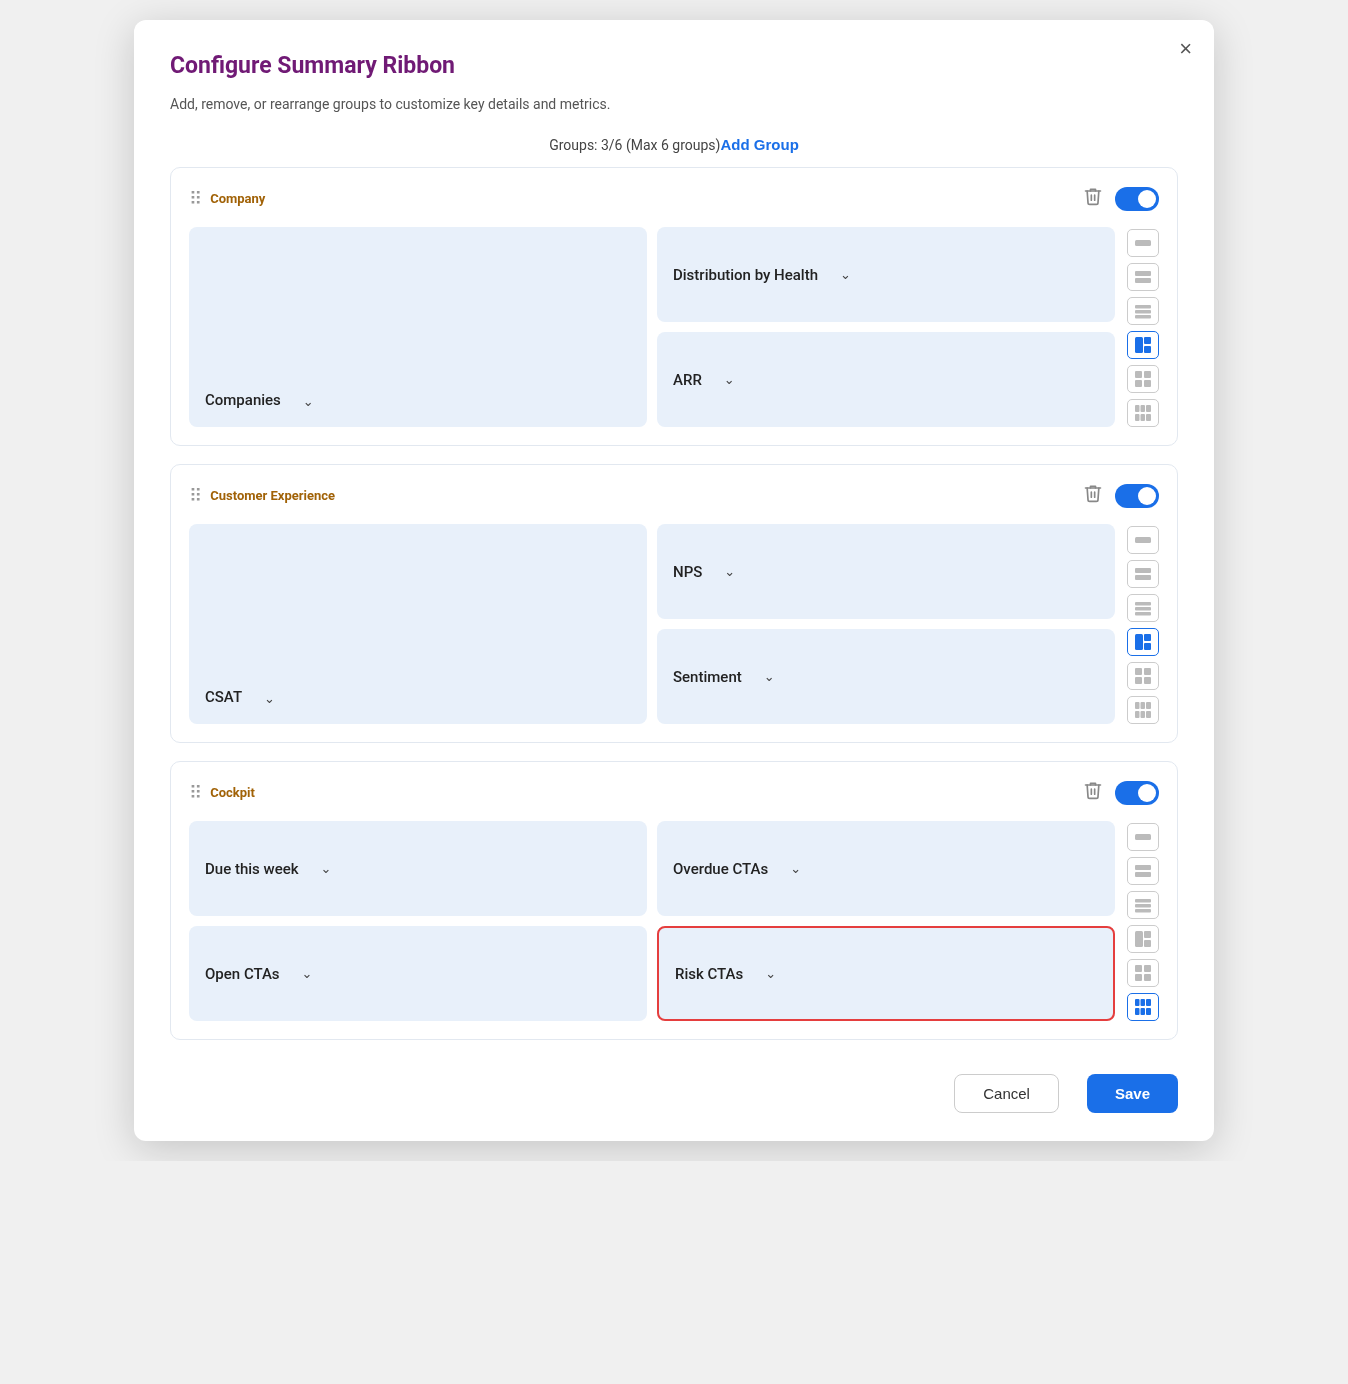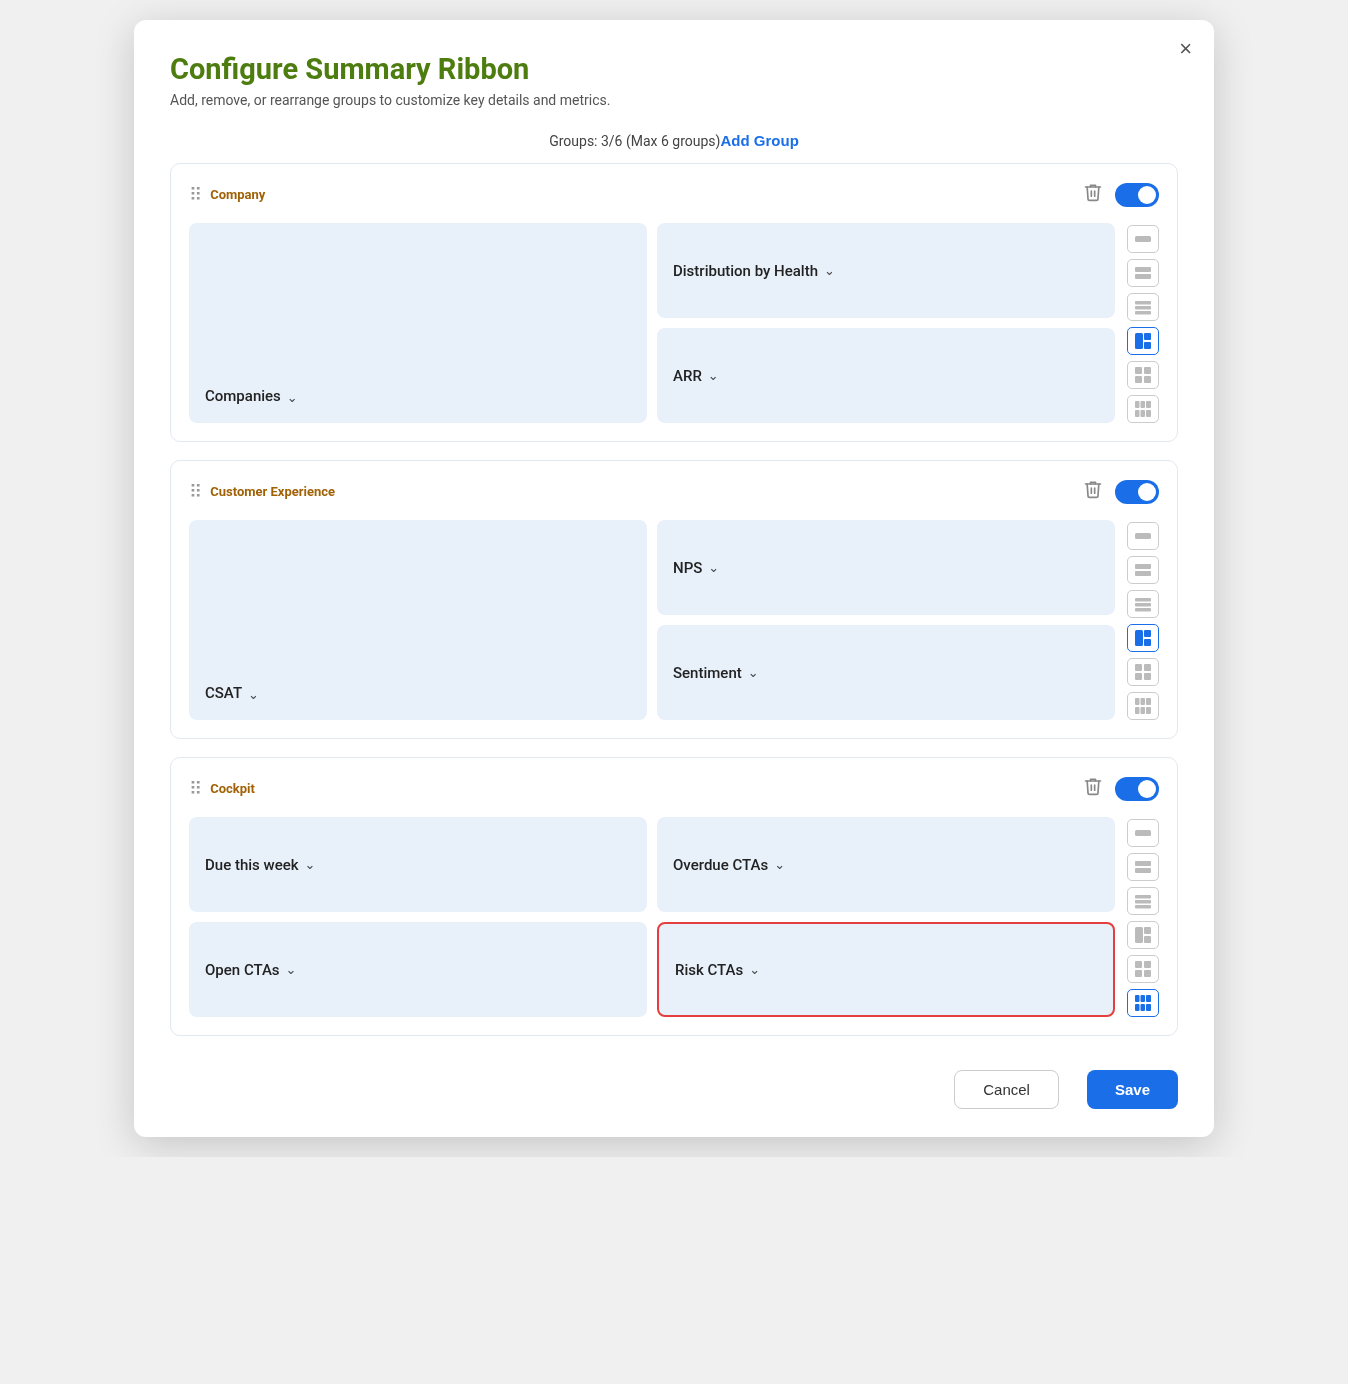--- a/index.html
+++ b/index.html
@@ -24,24 +24,24 @@
       top: 18px;
       right: 22px;
       background: none;
       border: none;
       font-size: 22px;
       cursor: pointer;
       color: #555;
       line-height: 1;
     }
     .modal-title {
-      font-size: 29px;
+      font-size: 23px;
       font-weight: 700;
-      color: #4d7c0f;
-      margin-bottom: 6px;
+      color: #701a75;
+      margin-bottom: 17px;
     }
     .modal-subtitle {
       font-size: 14px;
       color: #555;
       margin-bottom: 24px;
     }
     .groups-header {
       display: flex;
       justify-content: center;
       align-items: center;
@@ -131,20 +131,21 @@
       gap: 10px;
       flex: 1;
     }
     .cell {
       background: #e8f0fa;
       border-radius: 8px;
       padding: 18px 16px;
       display: flex;
       align-items: center;
       min-height: 72px;
+      gap: 16px;
     }
     .cell-label {
       font-size: 15px;
       color: #222;
       font-weight: 500;
     }
     .cell-dropdown {
       font-size: 13px;
       color: #444;
       margin-left: 6px;

